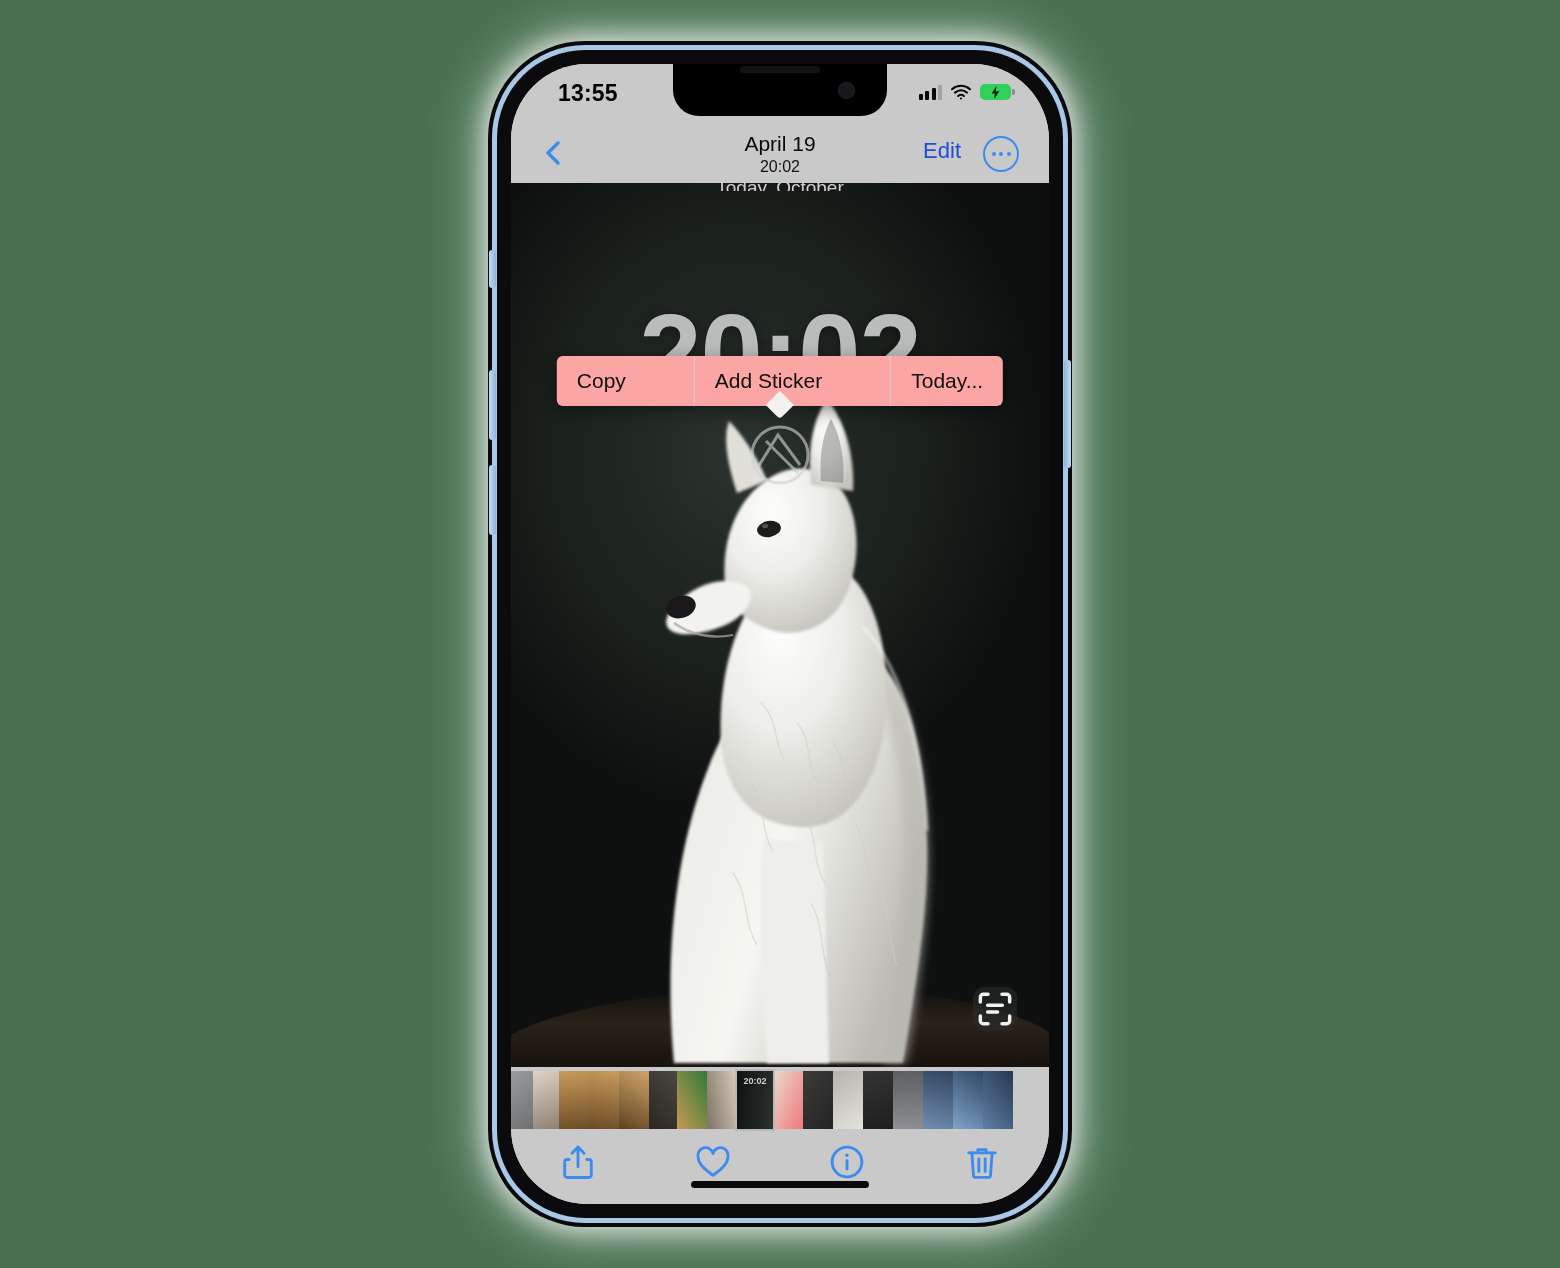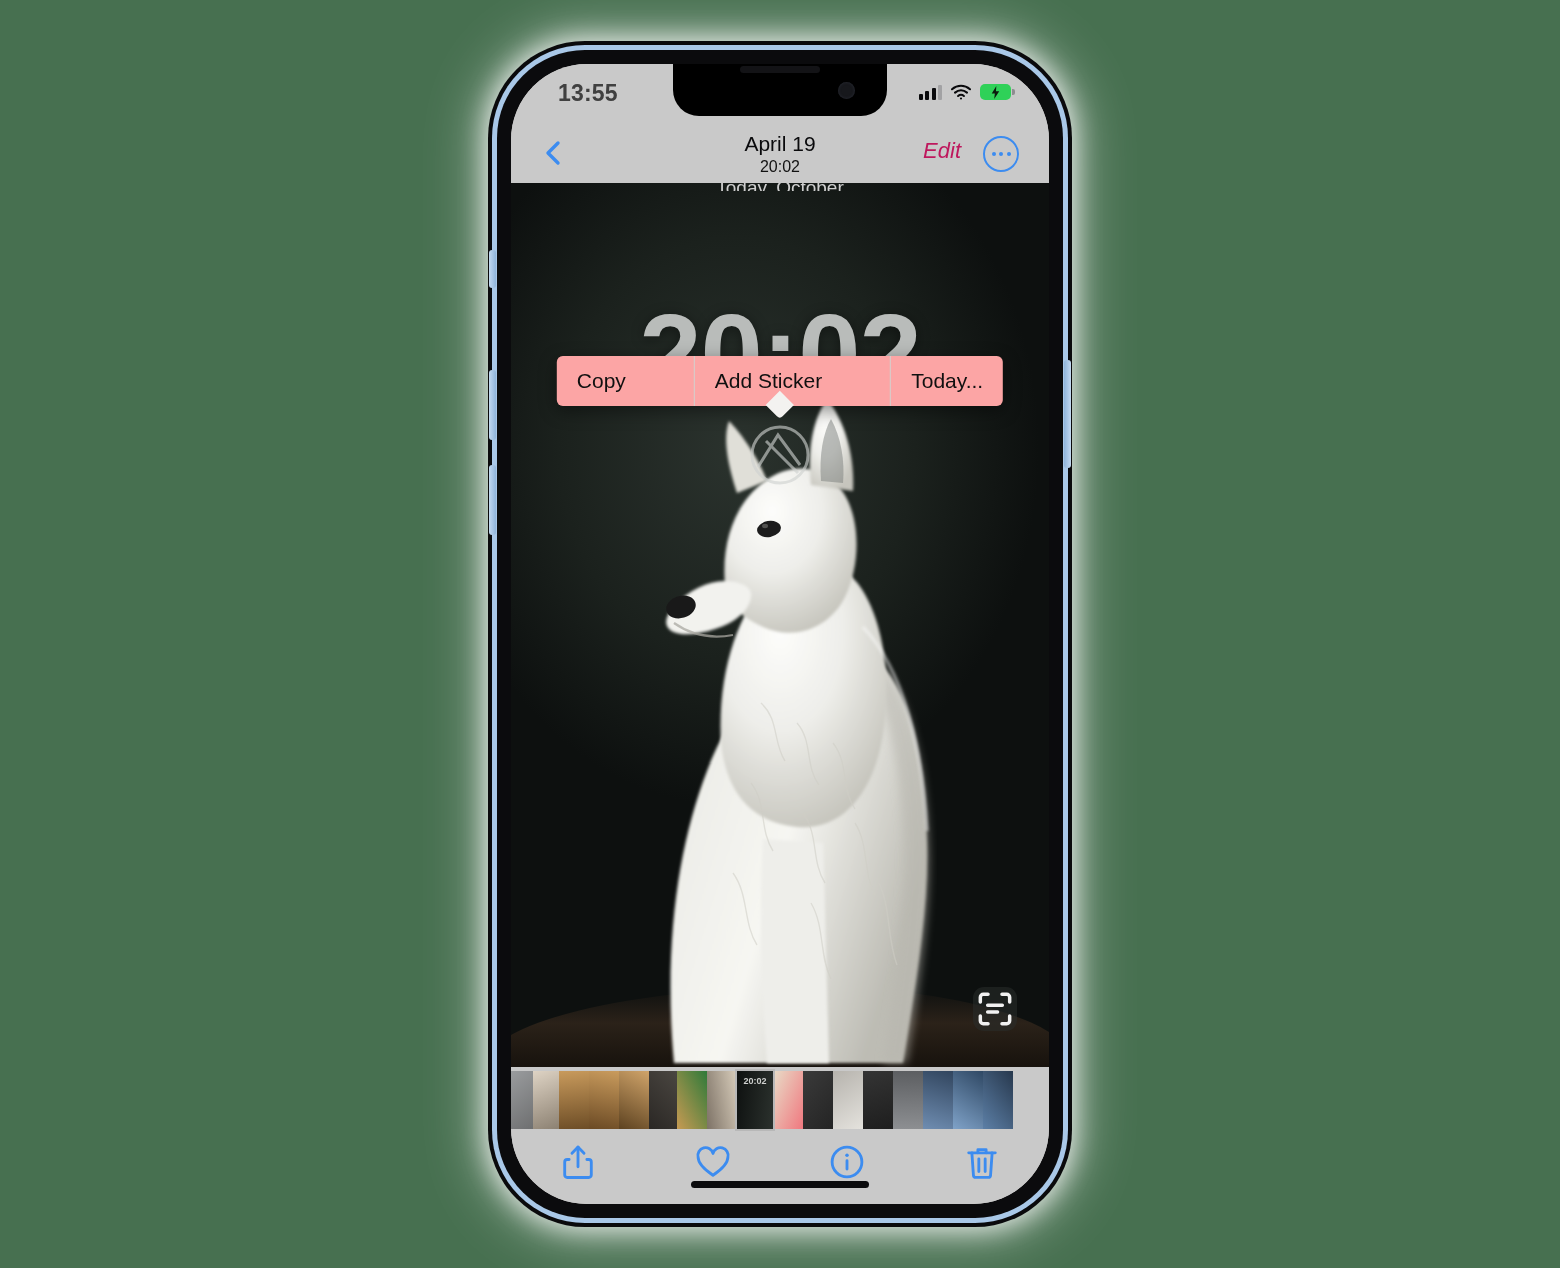--- a/index.html
+++ b/index.html
@@ -49,21 +49,21 @@
   #notch::before{ 
     content:""; position:absolute; left:50%; transform:translateX(-50%); top:4px;
     width:80px; height:7px; border-radius:5px; background:#131316;
   }
   #front-camera-icon{
     position:absolute; right:32px; top:20px; width:17px; height:17px;
     border-radius:50%; background:#17181c; box-shadow:inset 0 0 3px #2a2d36;
   }
   #status-time{
     position:absolute; left:47px; top:16px; font-size:23px; font-weight:bold;
-    color:#404040; letter-spacing:.2px;
+    color:#000000; letter-spacing:.2px;
   }
   #status-right{ position:absolute; right:38px; top:20px; display:flex; align-items:center; gap:8px; }
   #cellular-signal-icon{ display:flex; align-items:flex-end; gap:2.5px; height:16px; }
   #cellular-signal-icon i{ width:4px; background:#0a0a0c; border-radius:1px; display:block; }
   #cellular-signal-icon i:nth-child(1){ height:6px; }
   #cellular-signal-icon i:nth-child(2){ height:9px; }
   #cellular-signal-icon i:nth-child(3){ height:12px; }
   #cellular-signal-icon i:nth-child(4){ height:15px; background:#a2a2a4; }
   #battery-icon{
     position:relative; width:31px; height:16px; border-radius:5px;
@@ -76,21 +76,21 @@
   #nav-bar{
     position:absolute; top:62px; left:0; width:100%; height:57px;
     background:#c9c9c9; z-index:28;
   }
   #back-button{ position:absolute; left:26px; top:10px; width:34px; height:34px; cursor:pointer; }
   #back-button svg{ width:100%; height:100%; }
   #nav-title-group{ position:absolute; left:0; right:0; top:5px; text-align:center; }
   #nav-title{ font-size:21px; color:#0a0a0c; font-weight:400; line-height:26px; }
   #nav-subtitle{ font-size:16px; color:#111; line-height:20px; }
   #edit-button{
-    position:absolute; right:88px; top:12px; font-size:22px; color:#be185d; cursor:pointer;font-style:italic;
+    position:absolute; right:88px; top:12px; font-size:22px; color:#1d4ed8; cursor:pointer;
   }
   #more-options-button{
     position:absolute; right:30px; top:10px; width:36px; height:36px;
     border-radius:50%; border:2px solid #3c8cf0;
     display:flex; align-items:center; justify-content:center; gap:3.5px; cursor:pointer;
   }
   #more-options-button span{ width:4px; height:4px; border-radius:50%; background:#3c8cf0; }
 
   
   #clipped-caption{

